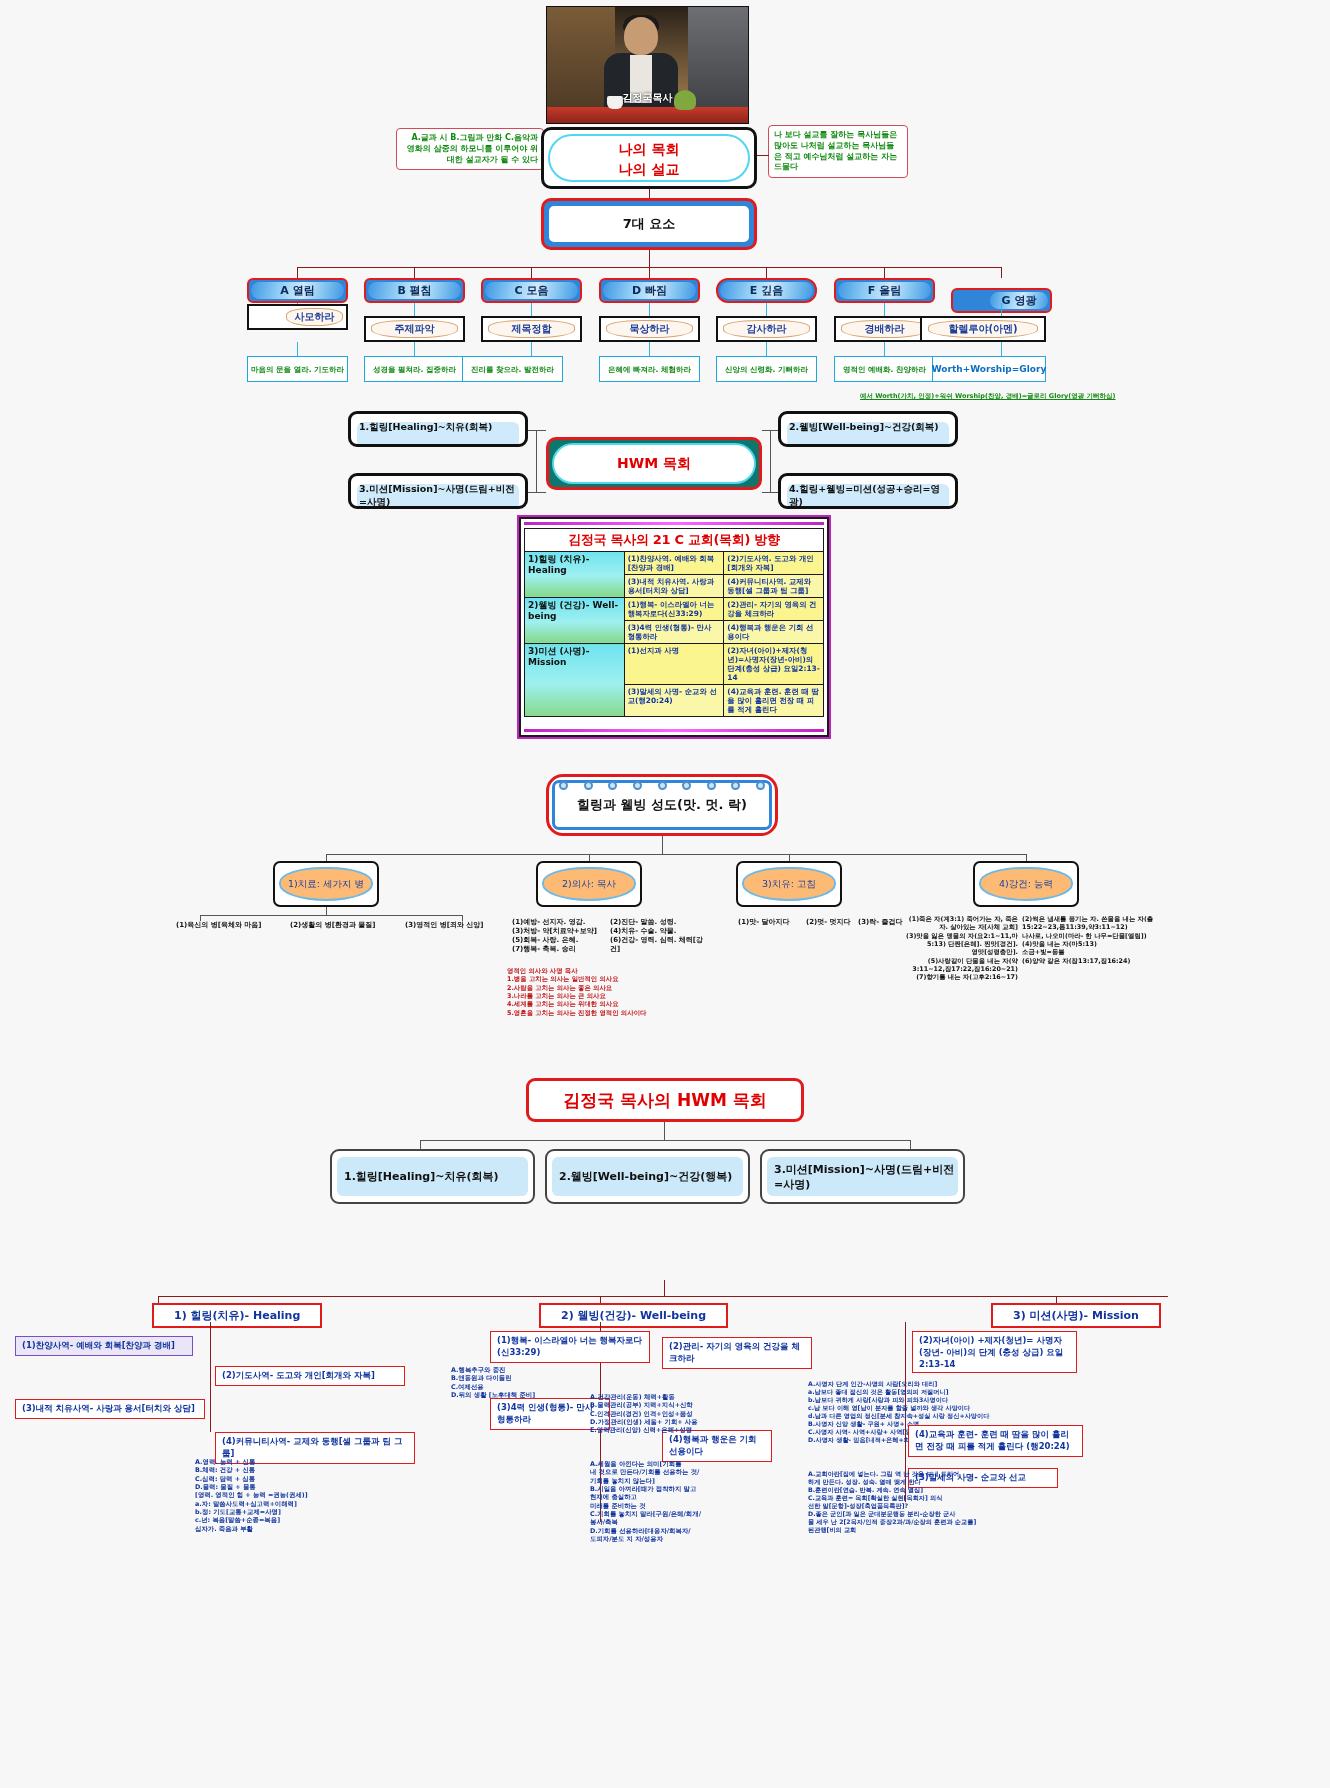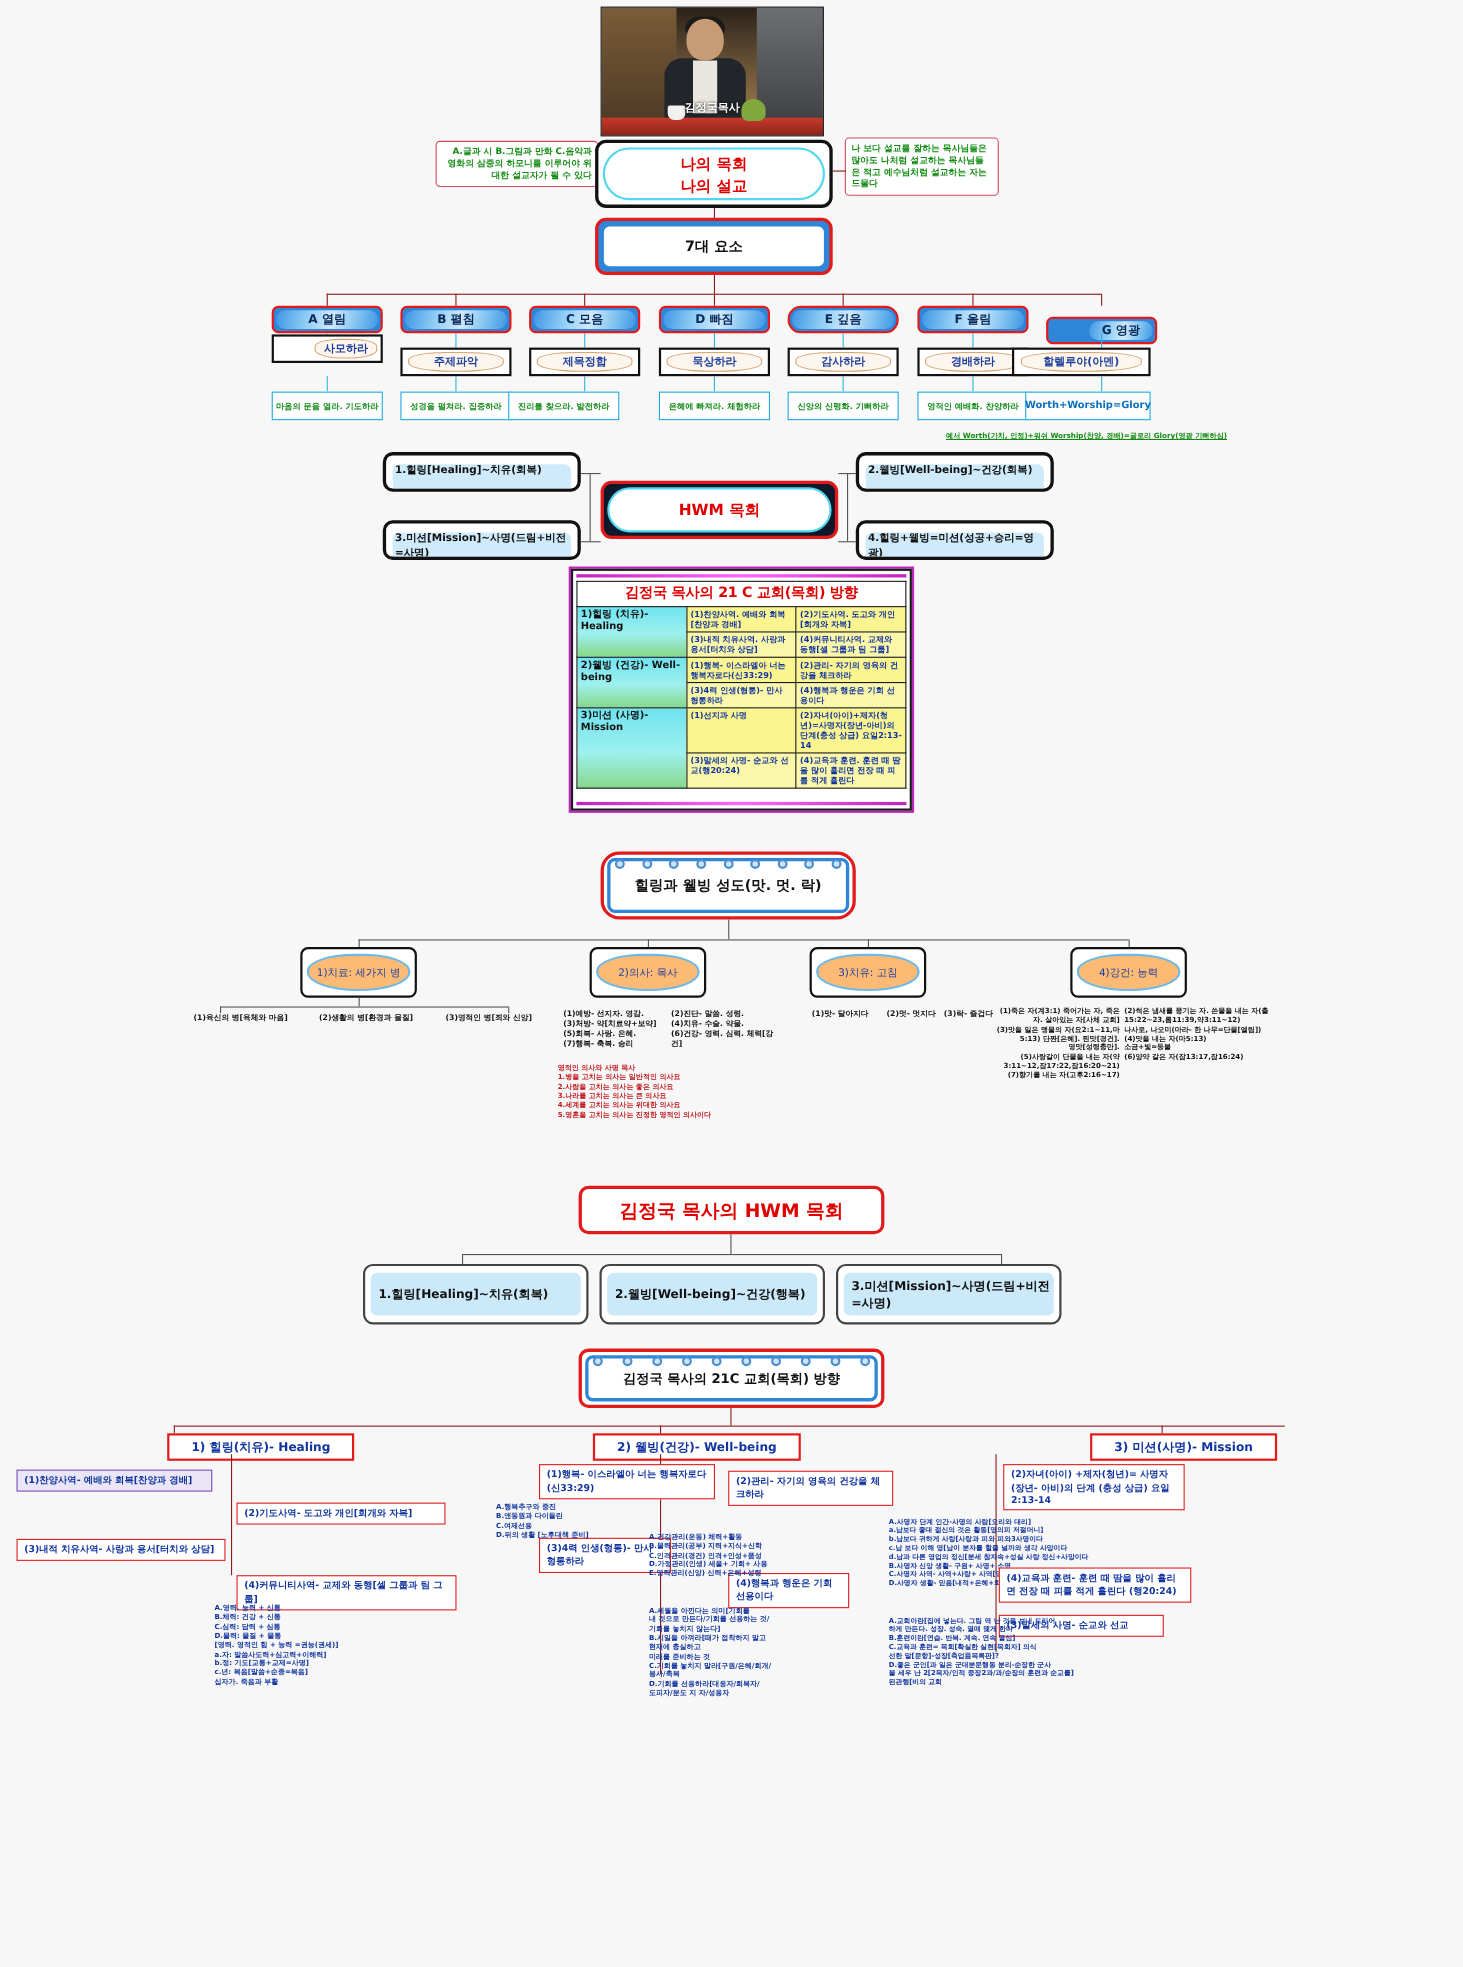--- a/index.html
+++ b/index.html
@@ -106,21 +106,21 @@
   .gbox {
     position:absolute; width:101px; height:26px; border:1.5px solid #1fa8e0; background:#fff;
     display:flex; align-items:center; justify-content:center; text-align:center;
     font-size:7.5px; font-weight:bold; color:#118a18; line-height:1.2; padding:1px;
   }
   .gbox.accent { color:#0b6fbf; }
 
   
   .hwm {
     position:absolute; left:546px; top:437px; width:216px; height:53px;
-    border:3px solid #e11b1b; border-radius:10px; background:#0f172a; padding:3px;
+    border:3px solid #e11b1b; border-radius:10px; background:#0f766e; padding:3px;
   }
   .hwm .in {
     width:100%; height:100%; border:2px solid #4fd8ef; border-radius:22px; background:#fff;
     display:flex; align-items:center; justify-content:center;
     font-size:14px; font-weight:bold; color:#e00000;
   }
 
   
   .panel {
     position:absolute; border:3px solid #111; border-radius:9px; background:#fff;
@@ -496,35 +496,20 @@
   <div class="bpanel" style="left:330px; top:1149px; width:205px; height:55px;">
     <span>1.힐링[Healing]~치유(회복)</span>
     </div>
   <div class="bpanel" style="left:545px; top:1149px; width:205px; height:55px;">
     <span>2.웰빙[Well-being]~건강(행복)</span>
     </div>
   <div class="bpanel" style="left:760px; top:1149px; width:205px; height:55px;">
     <span>3.미션[Mission]~사명(드림+비전=사명)</span>
     </div>
 
-  <div class="spiral" style="left:526px; top:1226px; width:278px; height:54px;">
-    <div class="rings">
-      <i></i>
-        <i></i>
-        <i></i>
-        <i></i>
-        <i></i>
-        <i></i>
-        <i></i>
-        <i></i>
-        <i></i>
-        <i></i>
-    </div>
-    <div class="in" style="font-size:12px;">김정국 목사의 21C 교회(목회) 방향</div>
-  </div>
 
   <div class="vl" style="left:664px; top:1280px; height:16px;"></div>
   <div class="hl" style="left:158px; top:1296px; width:1010px;"></div>
   <div class="vl" style="left:158px; top:1296px; height:10px;"></div>
   <div class="vl" style="left:600px; top:1296px; height:10px;"></div>
   <div class="vl" style="left:1056px; top:1296px; height:10px;"></div>
 
   <div class="branchlabel" style="left:152px; top:1303px;">1) 힐링(치유)- Healing</div>
   <div class="branchlabel" style="left:539px; top:1303px;">2) 웰빙(건강)- Well-being</div>
   <div class="branchlabel" style="left:991px; top:1303px;">3) 미션(사명)- Mission</div>

